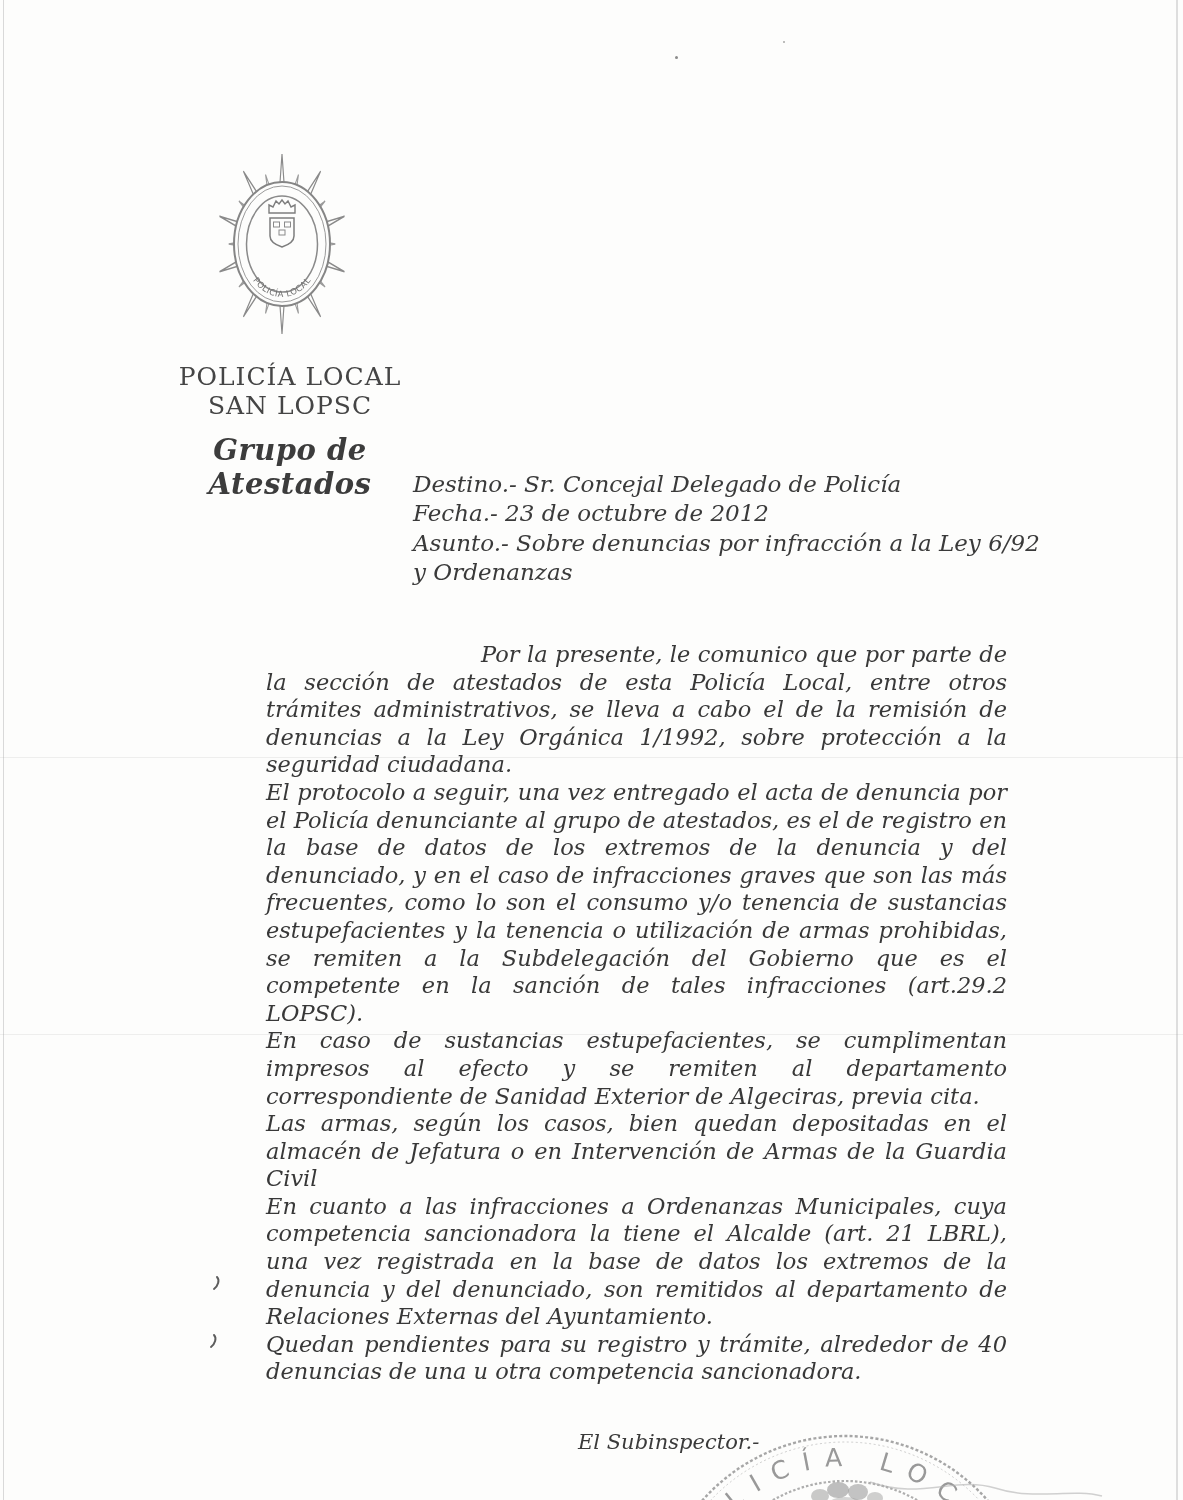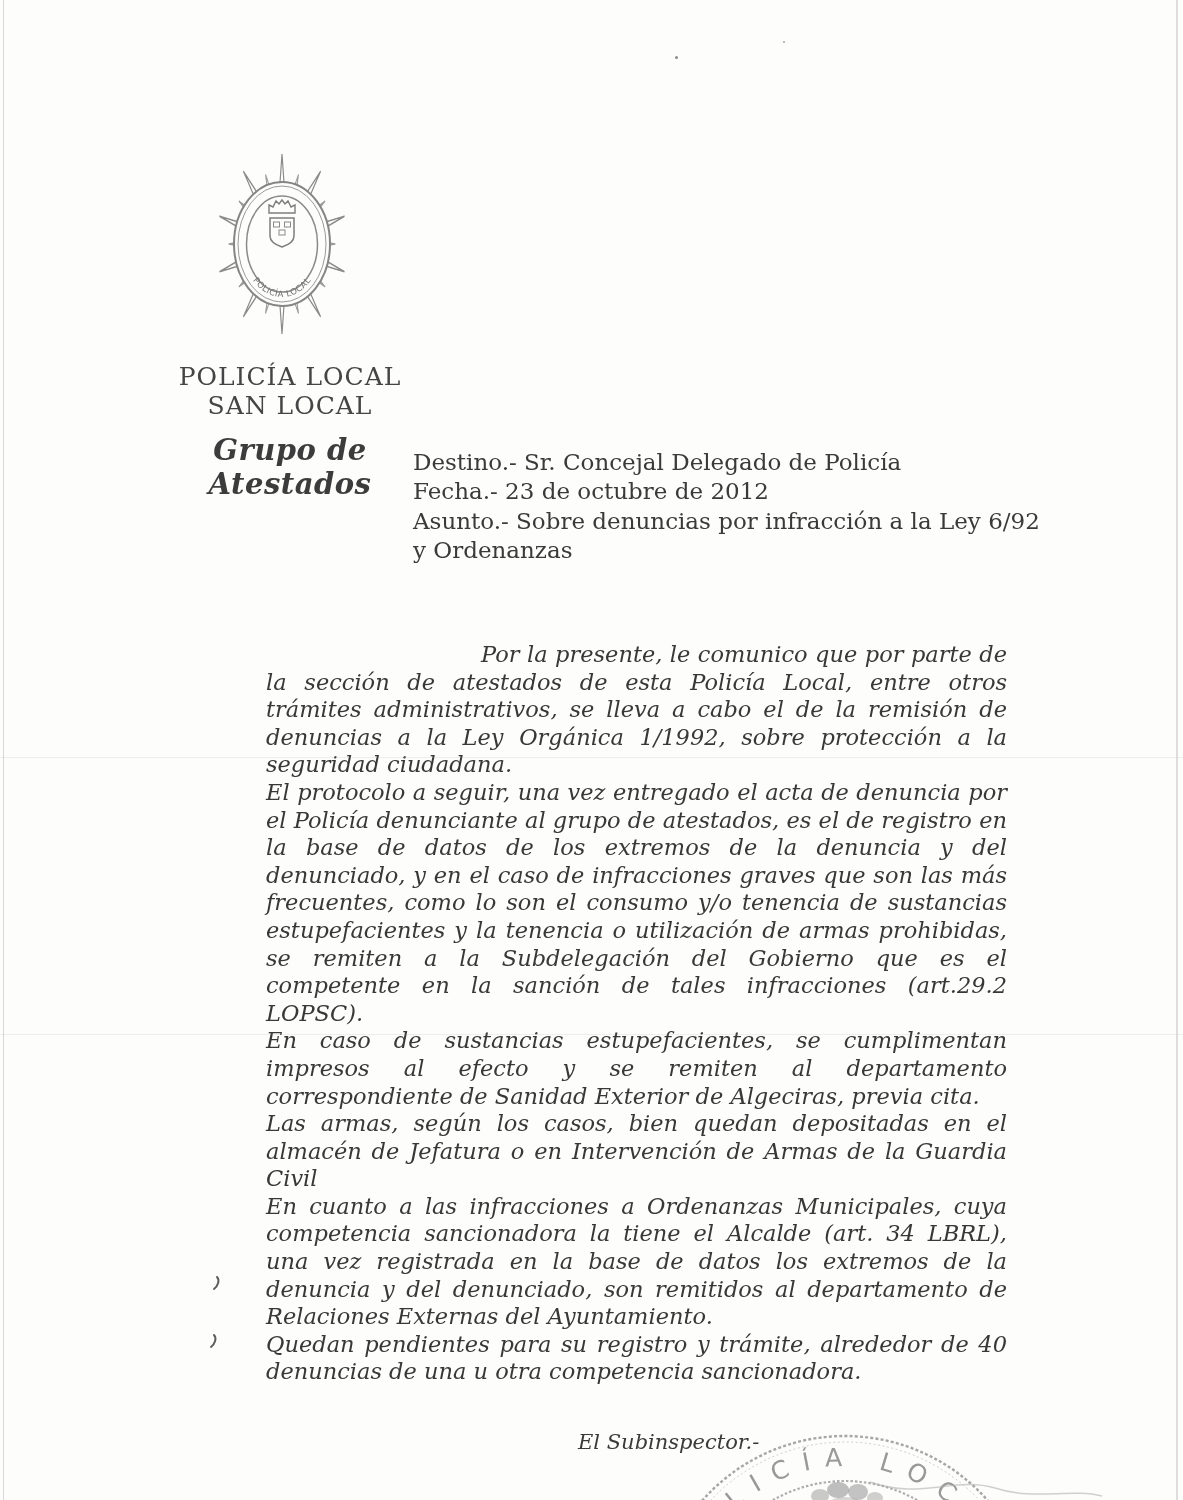--- a/index.html
+++ b/index.html
@@ -14,22 +14,22 @@
     color:#3d3d3d;
   }
 
   
   .badge { position:absolute; left:210px; top:150px; }
   .letterhead-text { position:absolute; left:140px; top:362px; width:300px; text-align:center; }
   .org-line { font-size:25px; line-height:29px; letter-spacing:1px; color:#454545; }
   .unit-line { font-size:29px; font-weight:bold; font-style:italic; letter-spacing:.5px; color:#3c3c3c; margin-top:13px; }
 
   
-  .meta { position:absolute; left:413px; top:448px; width:632px;
-          font-size:23px; line-height:29.3px; color:#3a3a3a; }
+  .meta { position:absolute; left:413px; top:470px; width:632px;
+          font-style:italic; font-size:23px; line-height:29.3px; color:#3a3a3a; }
   .meta div { margin:0; }
 
   
   .body-text { position:absolute; left:266px; top:641px; width:741px;
                font-style:italic; font-size:22.5px; line-height:27.6px;
                text-align:justify; color:#383838; }
   .body-text p { margin:0; }
   .body-text p.indent-first { text-indent:215px; }
 
   
@@ -95,36 +95,36 @@
       <rect x="74.5" y="72" width="6" height="5" fill="none" stroke="#8a8a8a" stroke-width="1"></rect>
       <rect x="69" y="80" width="6" height="5" fill="none" stroke="#8a8a8a" stroke-width="1"></rect>
     </g>
     <text font-family="DejaVu Sans, sans-serif" font-size="8.5" letter-spacing="0.5" fill="#6f6f6f">
       <textPath href="#bandpath" startOffset="50%" text-anchor="middle">POLICÍA LOCAL</textPath>
     </text>
   </svg>
 
   <div class="letterhead-text">
     <div class="org-line">POLICÍA LOCAL</div>
-    <div class="org-line">SAN LOCAL</div>
+    <div class="org-line">SAN LOPSC</div>
     <div class="unit-line">Grupo de Atestados</div>
   </div>
 
   <div class="meta">
     <div>Destino.- Sr. Concejal Delegado de Policía</div>
     <div>Fecha.- 23 de octubre de 2012</div>
     <div>Asunto.- Sobre denuncias por infracción a la Ley 6/92 y Ordenanzas</div>
   </div>
 
   <div class="body-text">
     <p class="indent-first">Por la presente, le comunico que por parte de la sección de atestados de esta Policía Local, entre otros trámites administrativos, se lleva a cabo el de la remisión de denuncias a la Ley Orgánica 1/1992, sobre protección a la seguridad ciudadana.</p>
     <p>El protocolo a seguir, una vez entregado el acta de denuncia por el Policía denunciante al grupo de atestados, es el de registro en la base de datos de los extremos de la denuncia y del denunciado, y en el caso de infracciones graves que son las más frecuentes, como lo son el consumo y/o tenencia de sustancias estupefacientes y la tenencia o utilización de armas prohibidas, se remiten a la Subdelegación del Gobierno que es el competente en la sanción de tales infracciones (art.29.2 LOPSC).</p>
     <p>En caso de sustancias estupefacientes, se cumplimentan impresos al efecto y se remiten al departamento correspondiente de Sanidad Exterior de Algeciras, previa cita.</p>
     <p>Las armas, según los casos, bien quedan depositadas en el almacén de Jefatura o en Intervención de Armas de la Guardia Civil</p>
-    <p>En cuanto a las infracciones a Ordenanzas Municipales, cuya competencia sancionadora la tiene el Alcalde (art. 34 LBRL), una vez registrada en la base de datos los extremos de la denuncia y del denunciado, son remitidos al departamento de Relaciones Externas del Ayuntamiento.</p>
+    <p>En cuanto a las infracciones a Ordenanzas Municipales, cuya competencia sancionadora la tiene el Alcalde (art. 21 LBRL), una vez registrada en la base de datos los extremos de la denuncia y del denunciado, son remitidos al departamento de Relaciones Externas del Ayuntamiento.</p>
     <p>Quedan pendientes para su registro y trámite, alrededor de 40 denuncias de una u otra competencia sancionadora.</p>
   </div>
 
   <div class="signature-title">El Subinspector.-</div>
 
   <svg class="stamp-svg" width="560" height="300" viewBox="0 0 560 300" aria-hidden="true">
     <defs>
       <path id="stamp-arc" d="M 65,196 A 160,160 0 0 1 385,196" fill="none"></path>
     </defs>
     <circle cx="225" cy="196" r="190" fill="none" stroke="#979797" stroke-width="2.4" stroke-dasharray="3 2.2" opacity=".85"></circle>

